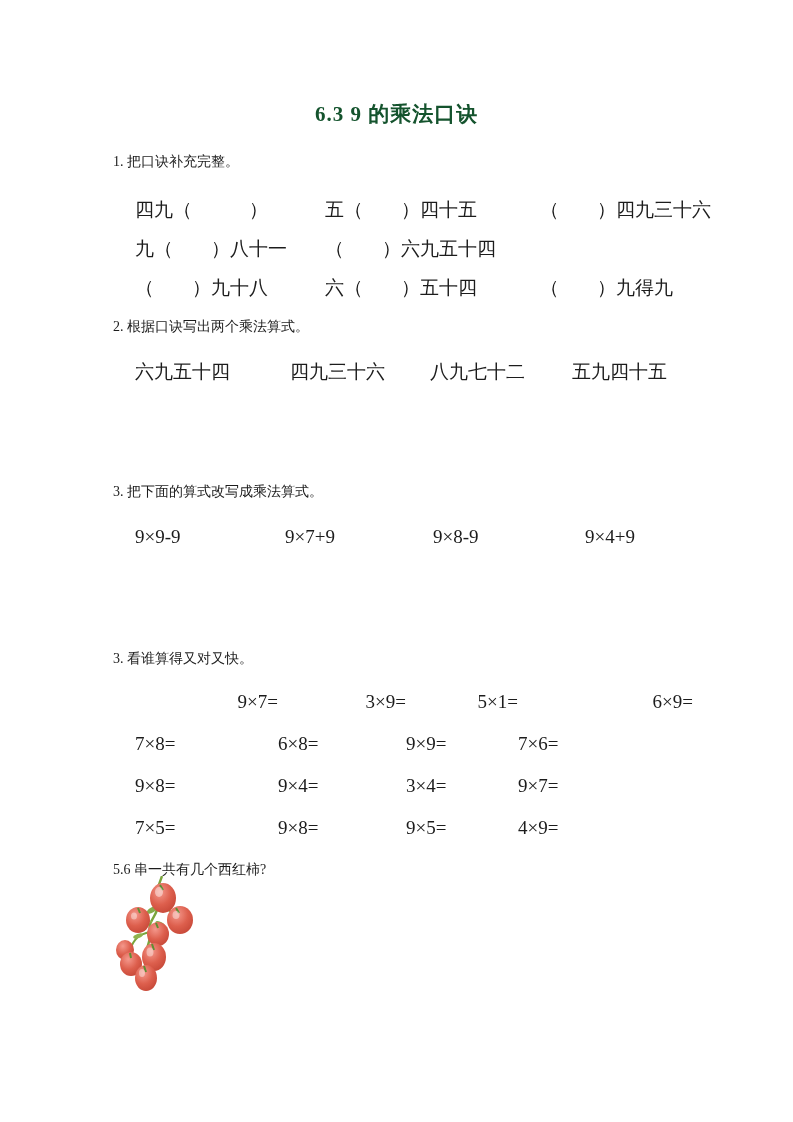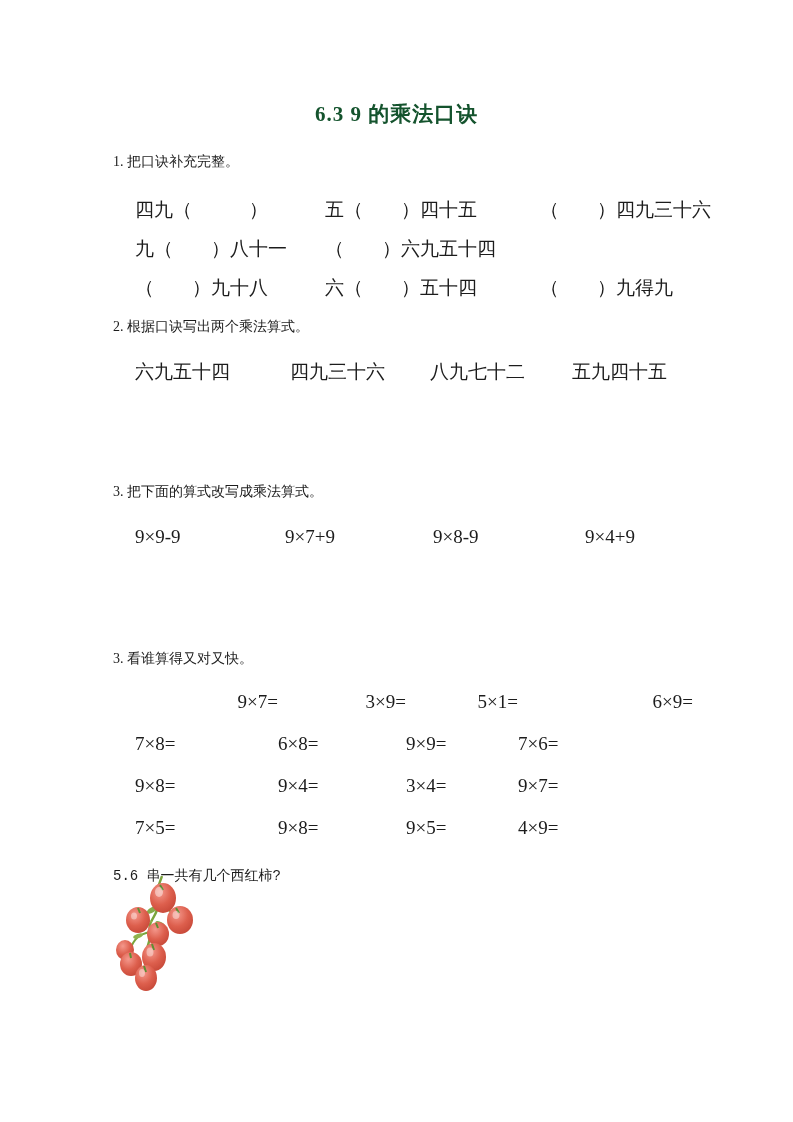--- a/index.html
+++ b/index.html
@@ -24,21 +24,21 @@
   .sec-heading {
     margin-left:113px;
     font-size:14px;
     height:24px;
     line-height:24px;
   }
   .h1 { margin-top:22px; }
   .h2 { margin-top:15px; }
   .h3 { margin-top:96px; }
   .h4 { margin-top:98px; }
-  .h5 { margin-top:24px;font-family:Liberation Mono, monospace; }
+  .h5 { margin-top:18px; }
   .qrow {
     margin-left:135px;
     margin-right:100px;
     height:24px;
     line-height:24px;
     font-size:19px;
     display:grid;
   }
   .s1row { grid-template-columns:190px 215px auto; margin-top:15px; }
   .s1row.first { margin-top:24px; }

